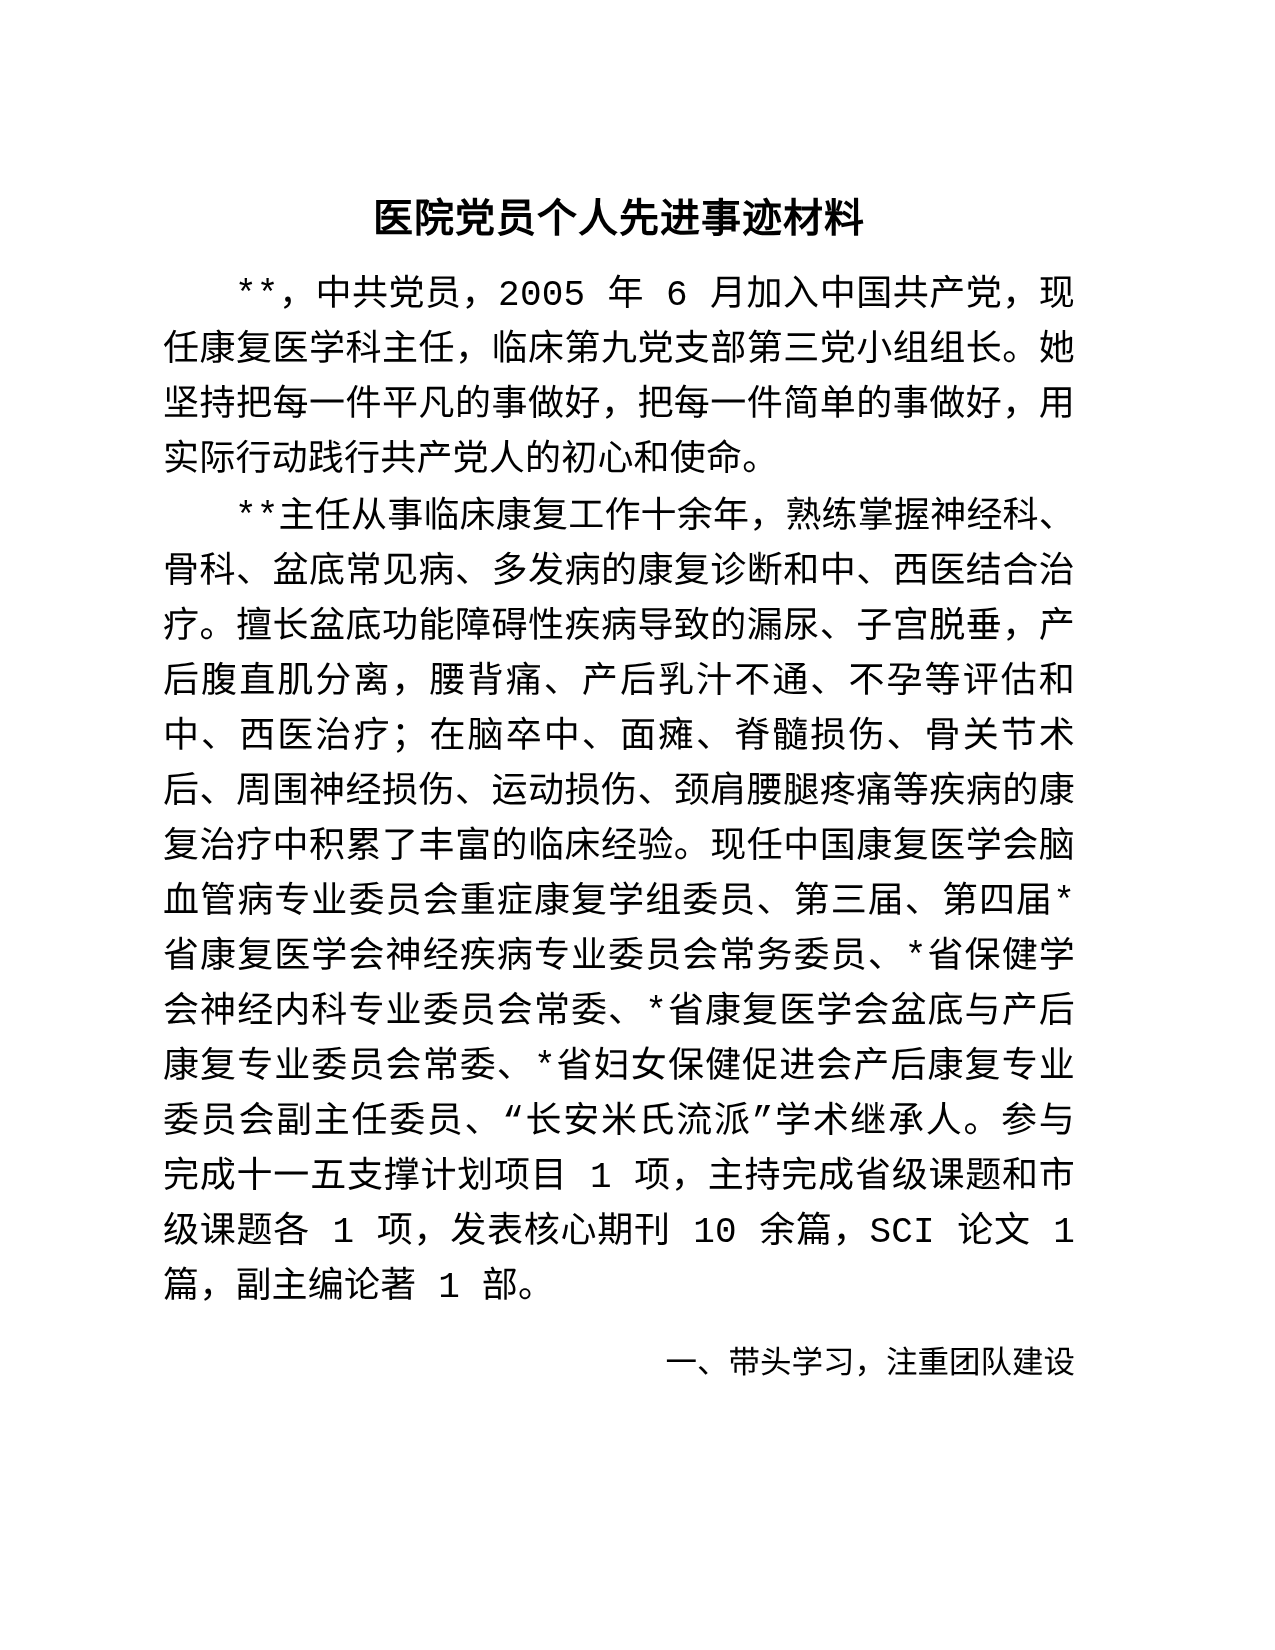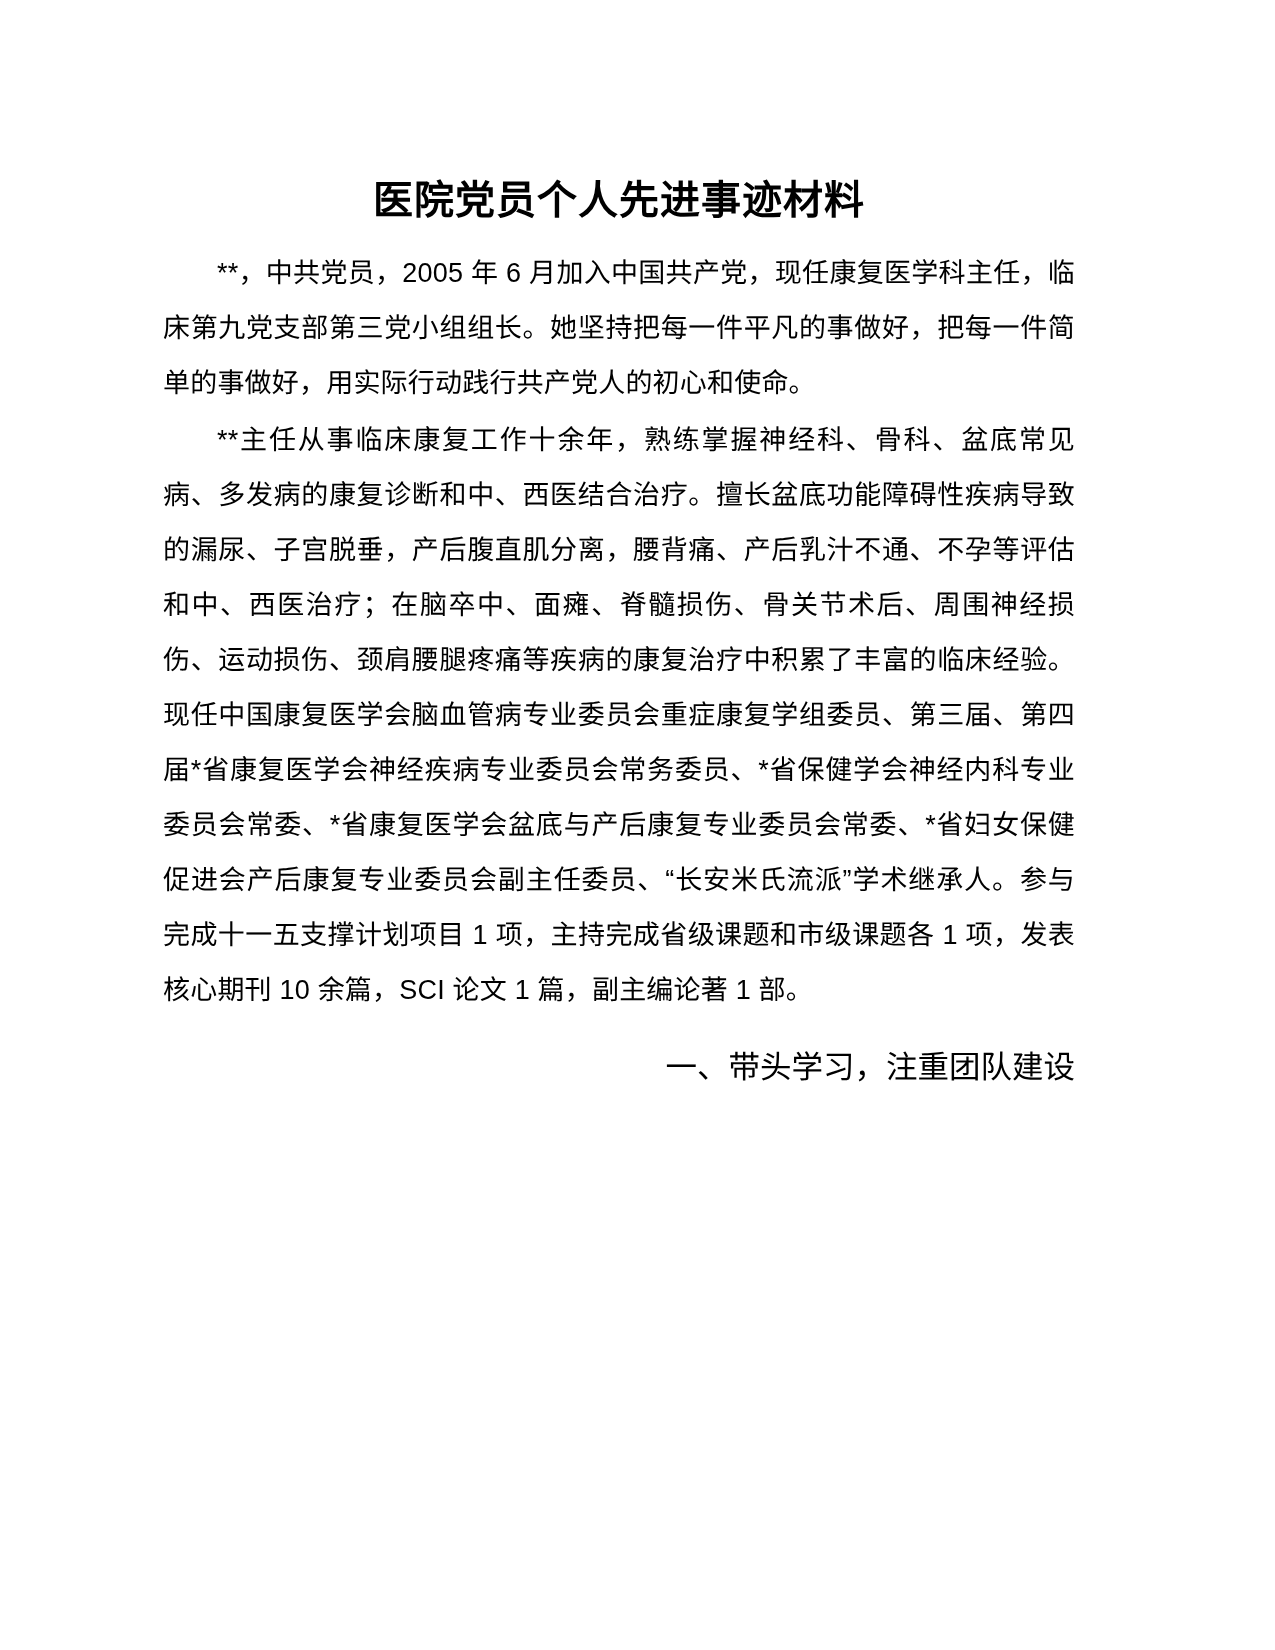--- a/index.html
+++ b/index.html
@@ -17,34 +17,35 @@
     width: 1275px;
     height: 1650px;
     margin: 0 auto;
     background: #ffffff;
     box-sizing: border-box;
     overflow: hidden;
   }
   .page-body {
     position: absolute;
     left: 163px;
-    top: 170px;
+    top: 192px;
     width: 912px;
+    font-family: Liberation Mono, monospace;
   }
   .doc-title {
     font-size: 40px;
     font-weight: 700;
     text-align: center;
     letter-spacing: 1px;
     line-height: 1.5;
     margin: 0 0 16px 0;
     color: #000000;
   }
   .doc-paragraph {
-    font-size: 27px;
+    font-size: 36px;
     line-height: 55px;
     text-align: justify;
     text-justify: inter-ideograph;
     text-align-last: left;
     text-indent: 2em;
     margin: 0 0 2px 0;
     color: #000000;
     word-break: break-all;
     letter-spacing: 0.2px;
   }

